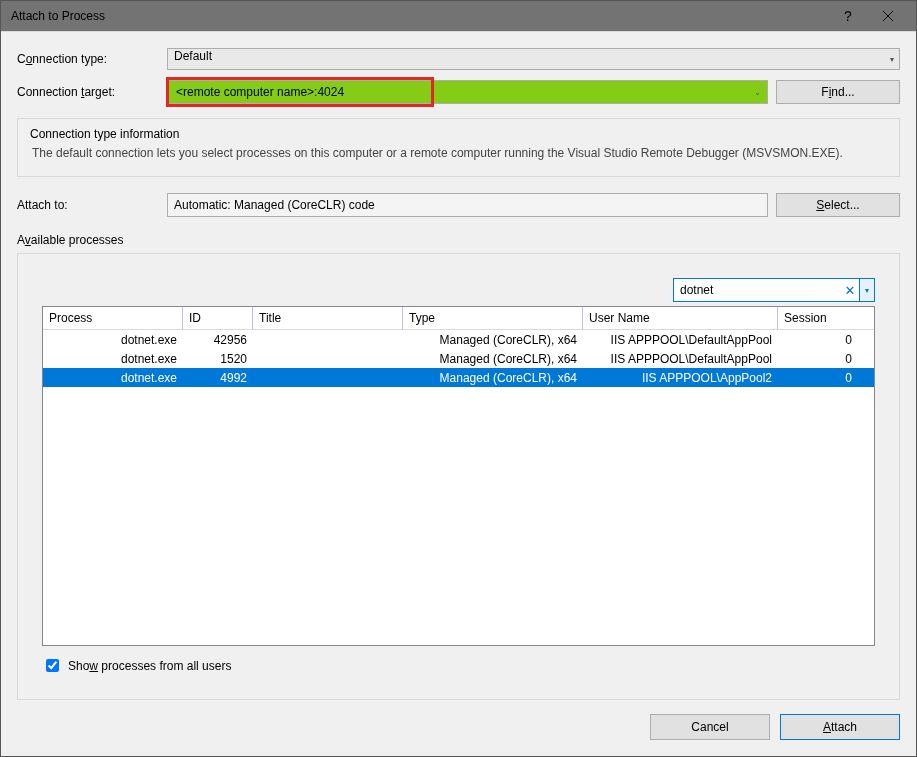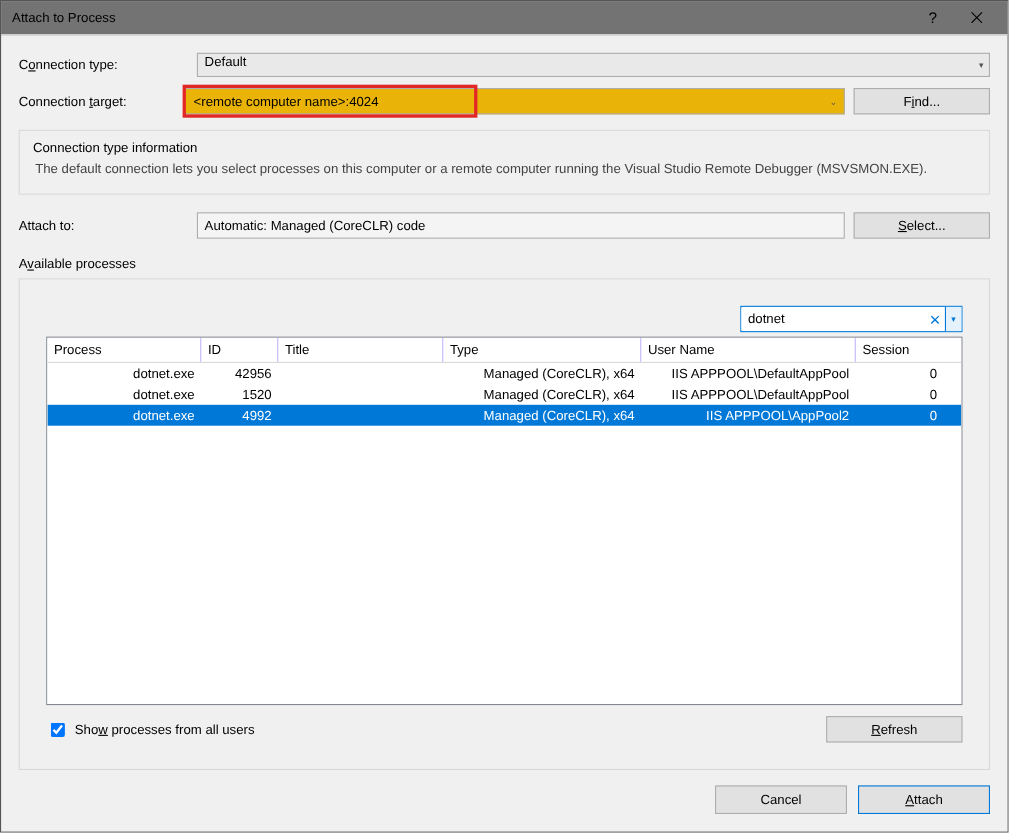--- a/index.html
+++ b/index.html
@@ -65,21 +65,20 @@
   .row-label {
     width: 150px;
     font-size: 12px;
   }
   .underline { text-decoration: underline; }
   .row-field {
     flex: 1;
     display: flex;
     align-items: flex-start;
     gap: 8px;
-    margin-left: 12px;
   }
   select.generic, .combo {
     height: 22px;
     border: 1px solid #adadad;
     background: #e9e9e9;
     font-family: inherit;
     font-size: 12px;
     padding: 0 6px;
     box-sizing: border-box;
     appearance: none;
@@ -105,21 +104,21 @@
     display: flex;
     flex: 1;
     gap: 8px;
     align-items: center;
   }
   .conn-target-field {
     flex: 1;
     position: relative;
     height: 24px;
     border: 1px solid #adadad;
-    background: #eab308;
+    background: #84cc16;
     box-sizing: border-box;
     display: flex;
     align-items: center;
   }
   .conn-target-field .highlight-box {
     position: absolute;
     left: -2px;
     top: -4px;
     width: 268px;
     height: 30px;
@@ -447,23 +446,20 @@
           </div>
       </div>
 
       <div class="proc-bottom">
         <label class="chk">
           <input type="checkbox" id="show-all-users" checked="" style="">
           <span>
             <span>Sho</span><span class="underline">w</span><span> processes from all users</span>
           </span>
         </label>
-        <button class="btn">
-          <span><span class="underline">R</span><span>efresh</span></span>
-        </button>
       </div>
     </div>
 
   </div>
 
   <div class="bottom-bar">
     <button class="btn">Cancel</button>
     <button class="btn btn-primary">
       <span><span class="underline">A</span><span>ttach</span></span>
     </button>

